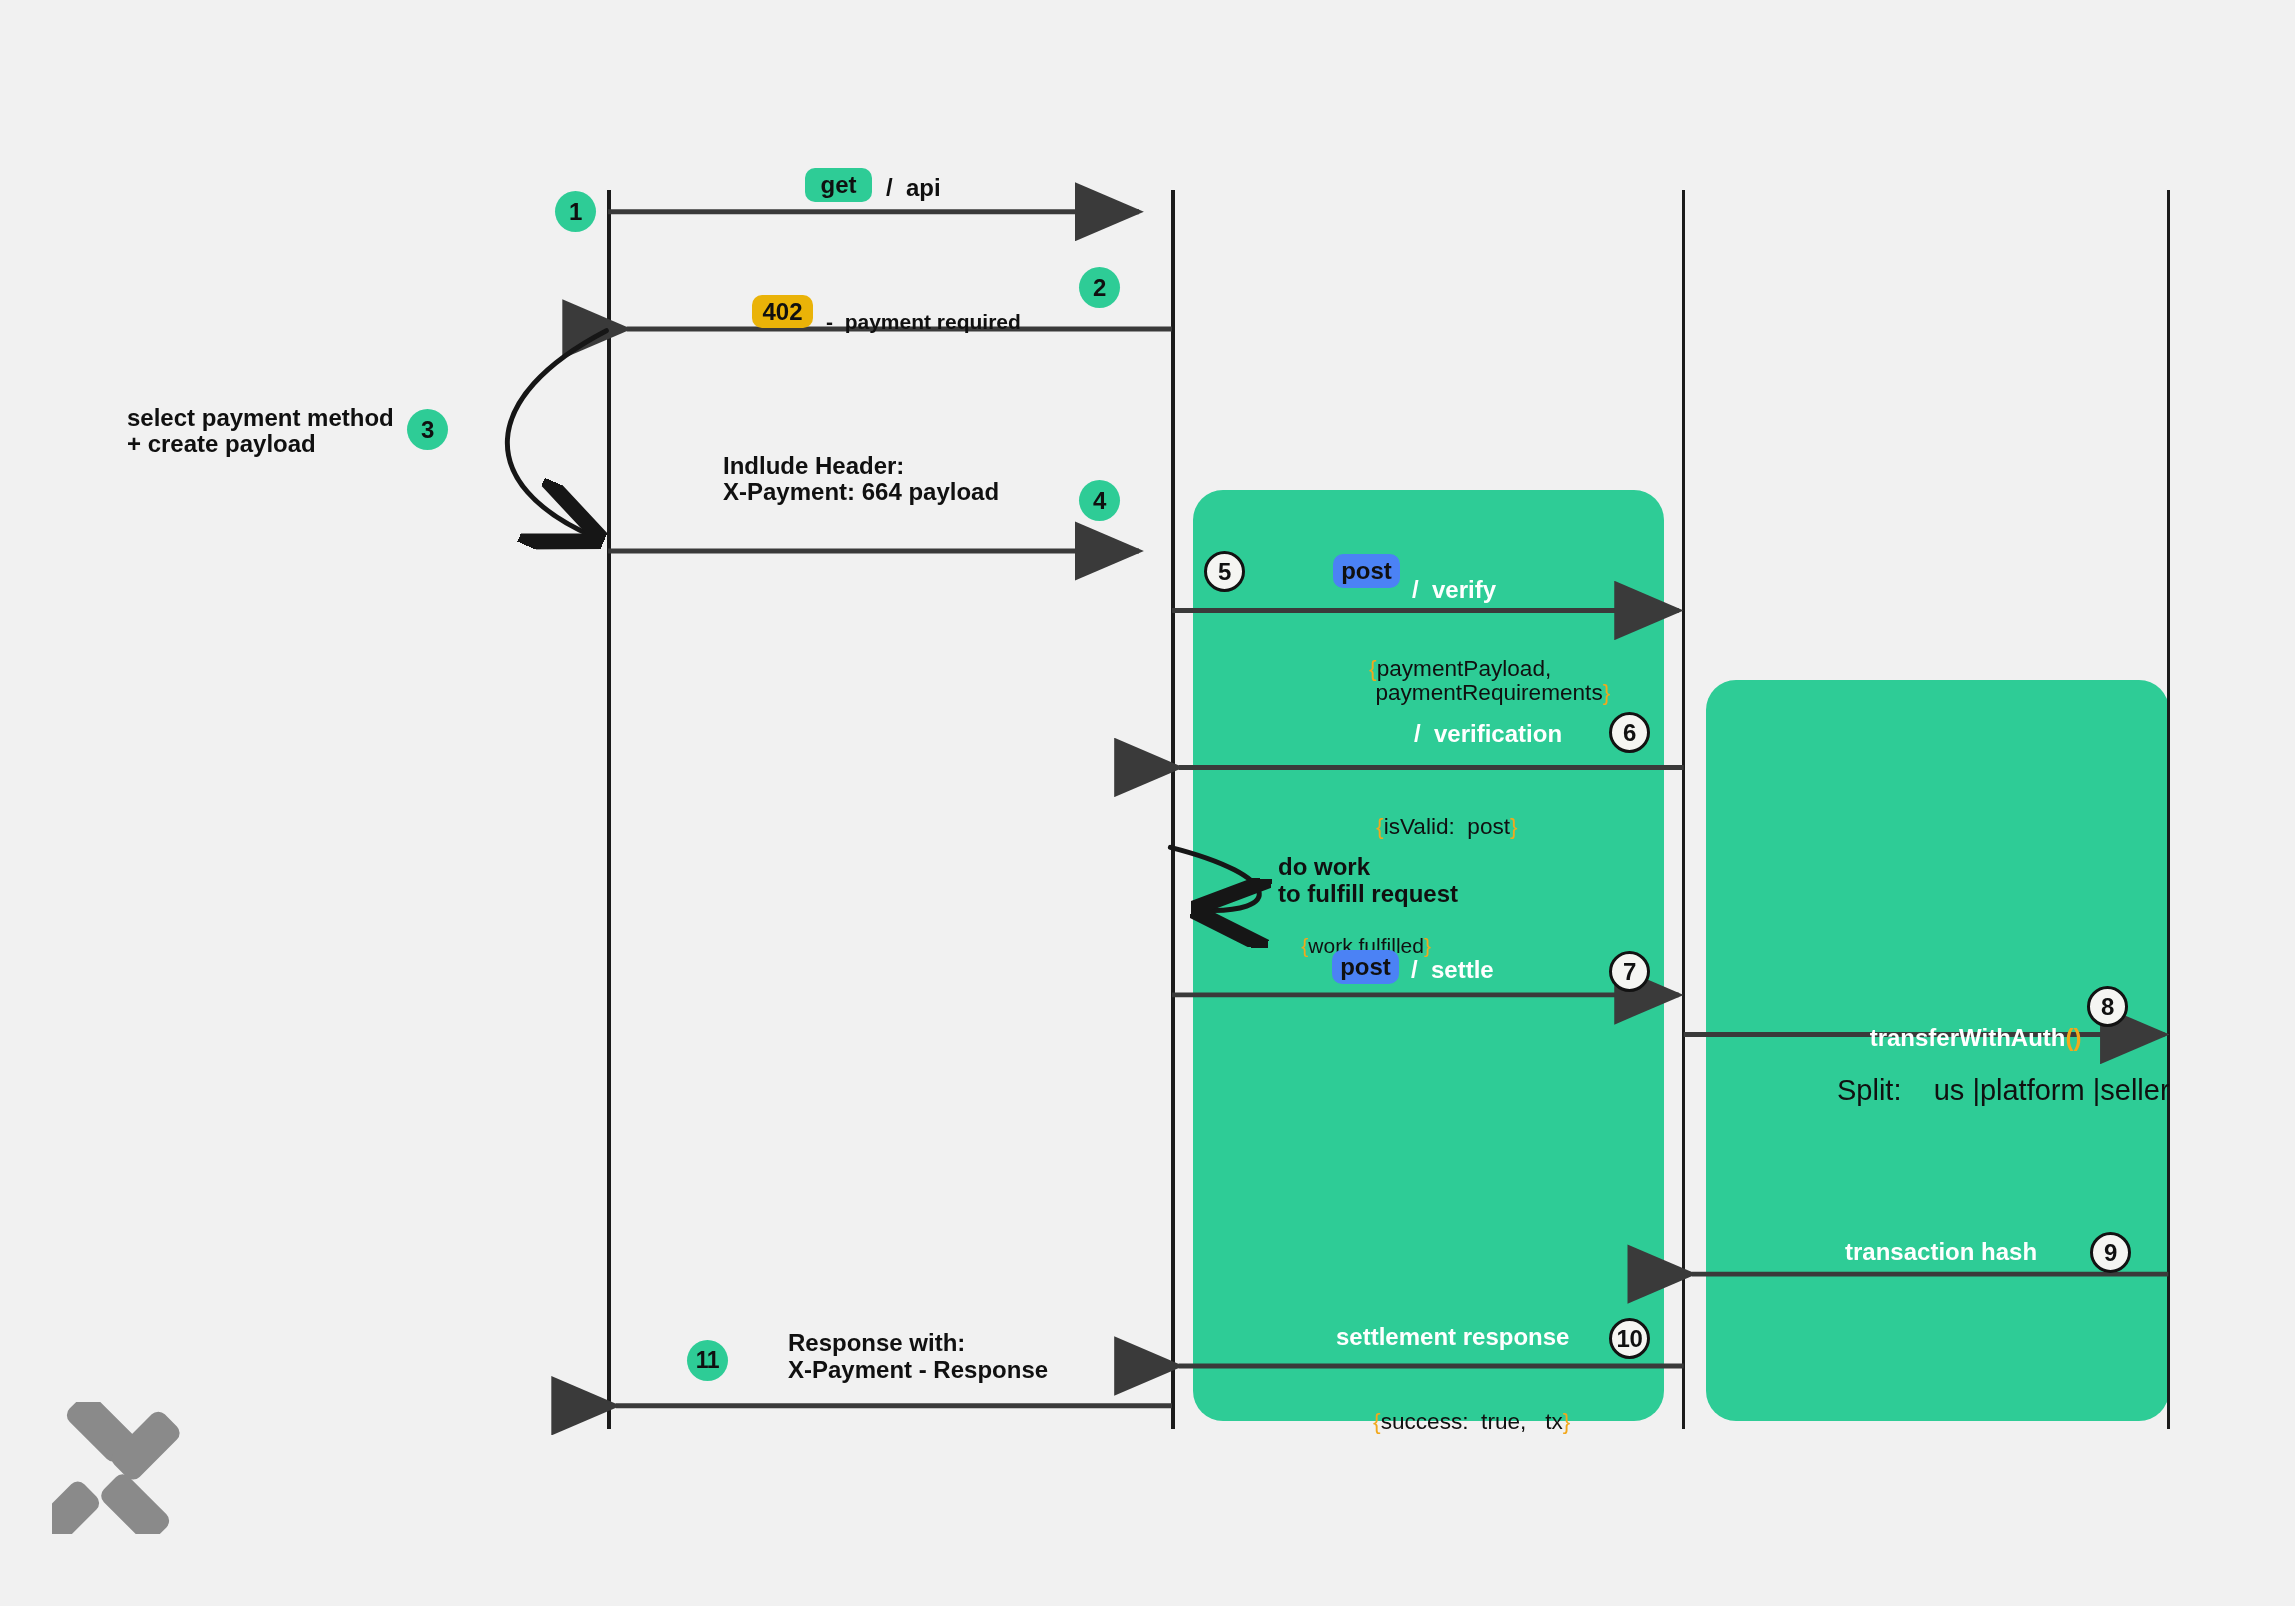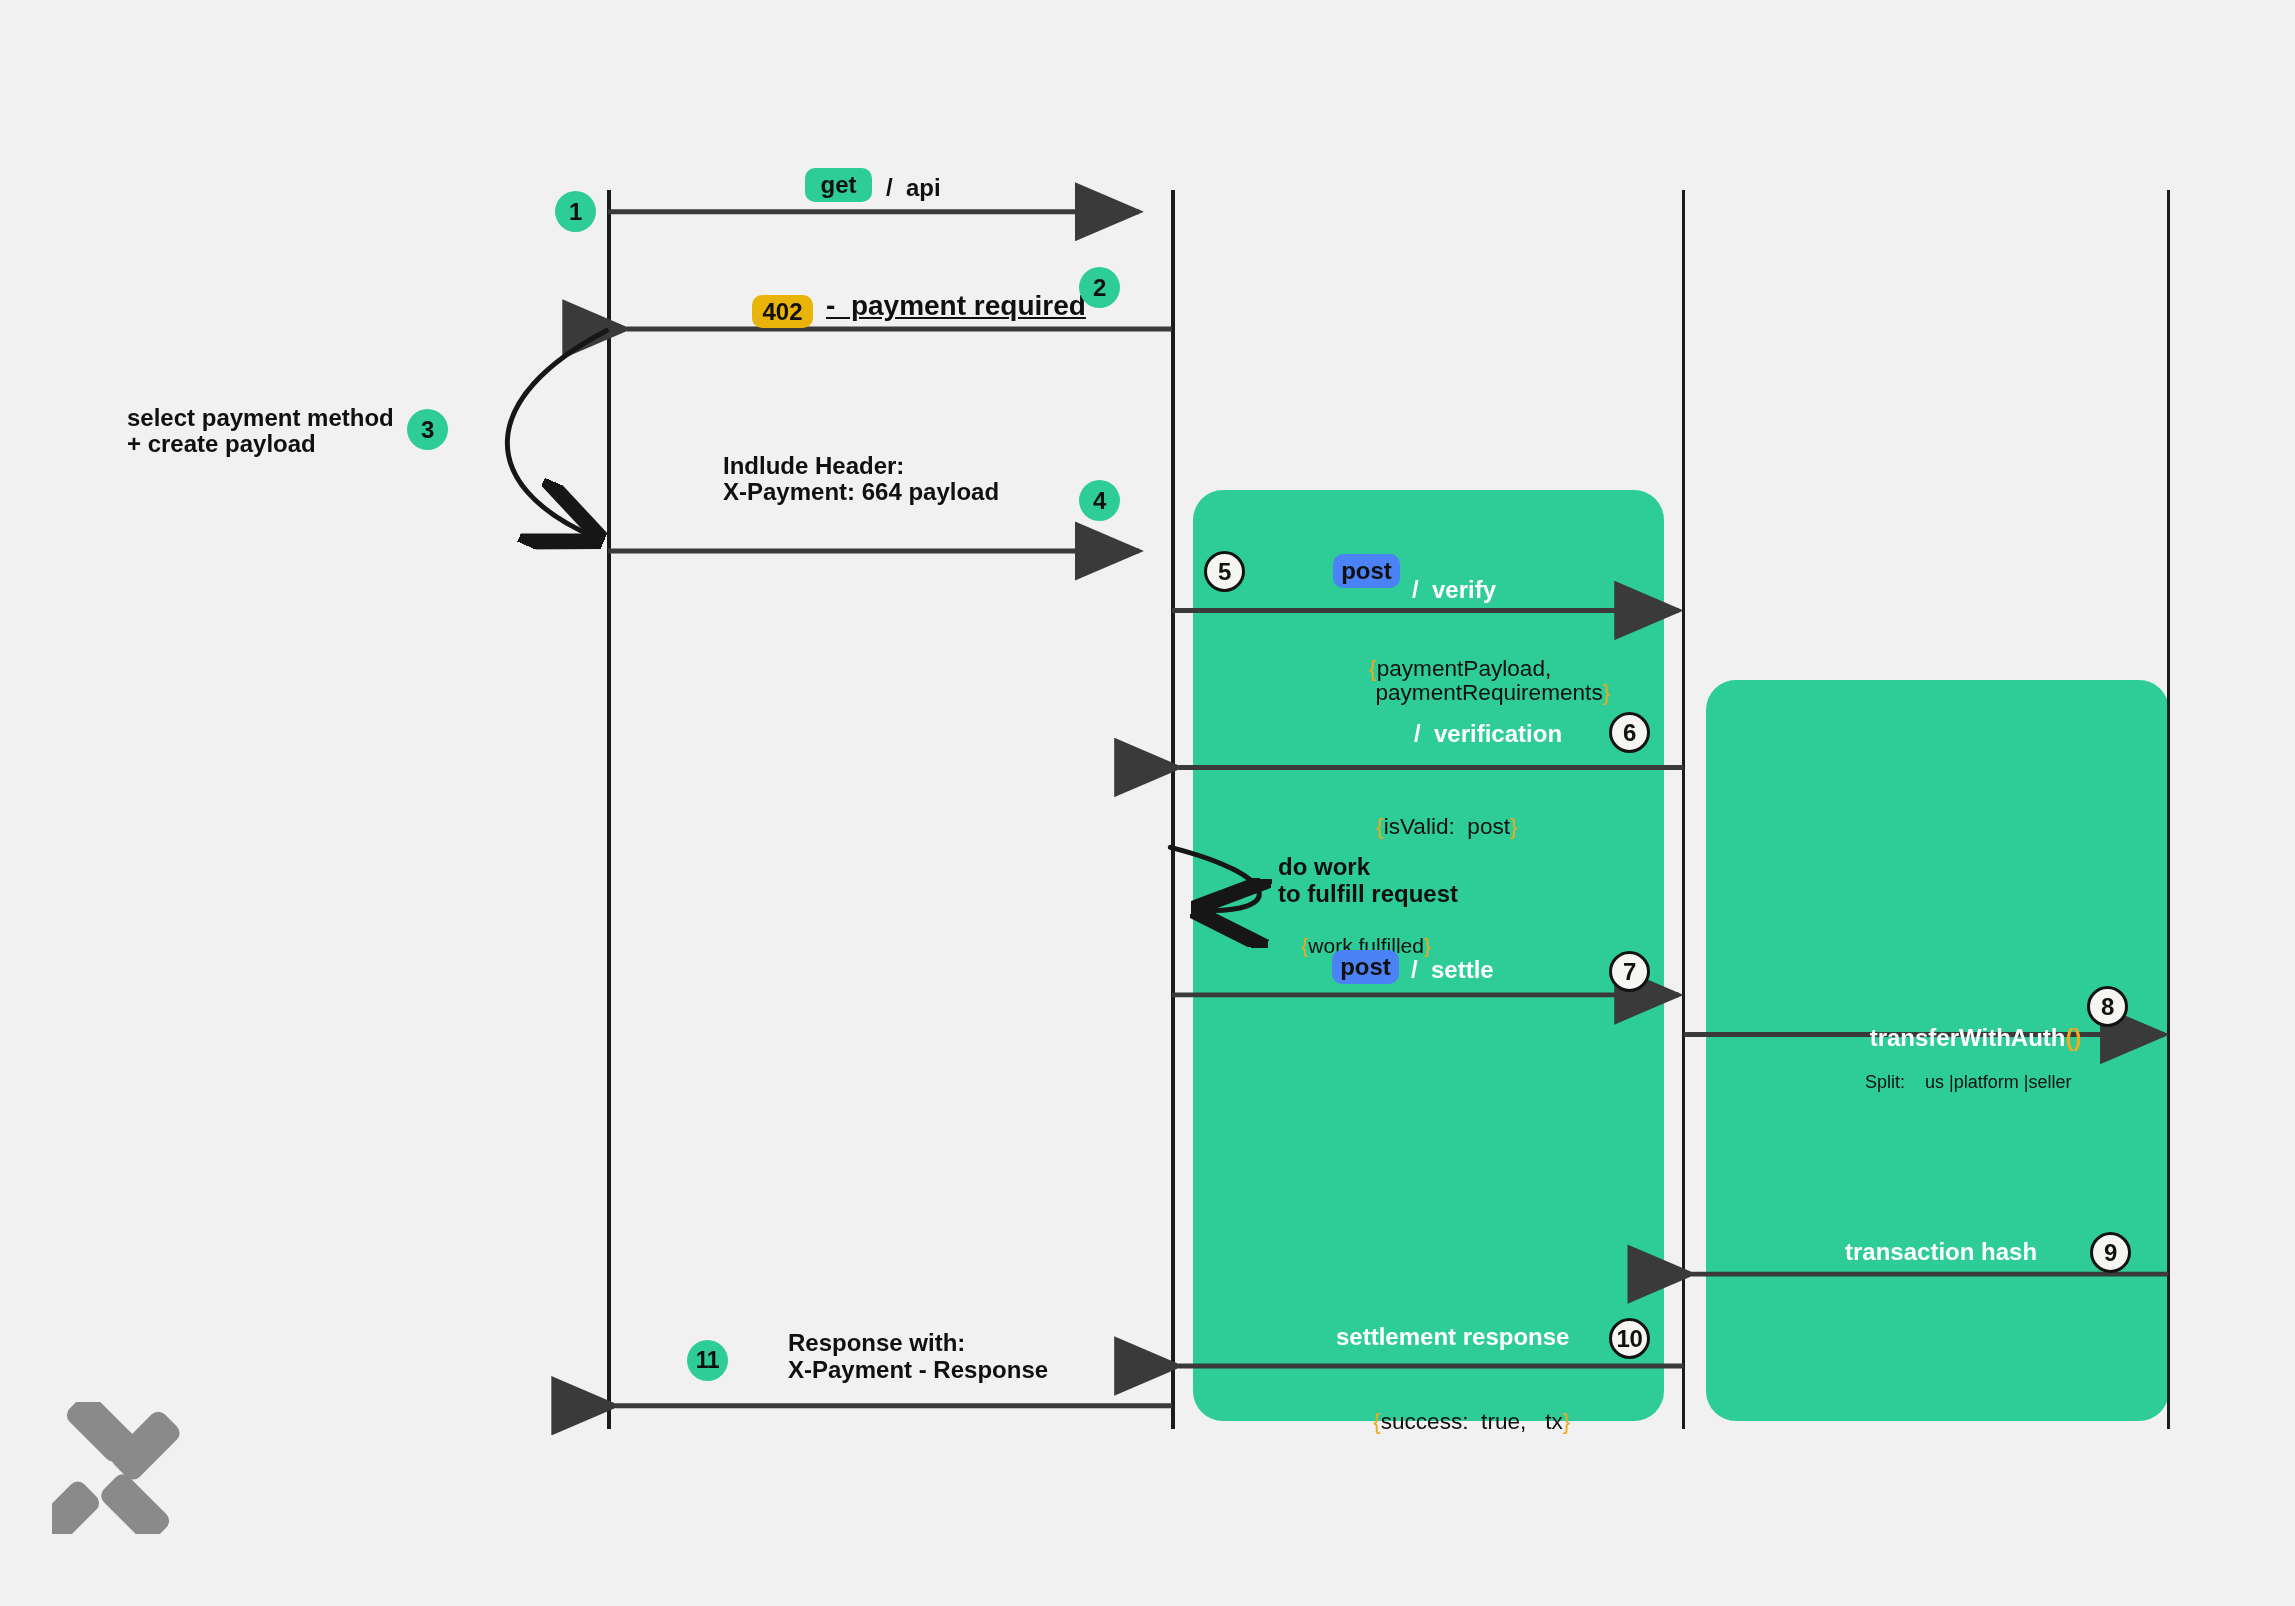--- a/index.html
+++ b/index.html
@@ -138,21 +138,21 @@
     <line x1="3057" y1="2480" x2="2140" y2="2480" stroke="#3a3a3a" stroke-width="9" marker-end="url(#ahl)"></line>
 
     <line x1="2128" y1="2552" x2="1118" y2="2552" stroke="#3a3a3a" stroke-width="9" marker-end="url(#ahl)"></line>
   </svg>
 
   <div class="chip get" style="left:805px; top:168px; width:67px; height:34px; font-size:24px;">get</div>
   <div class="lbl" style="left:886px; top:172px; font-size:24px;">/  api</div>
   <div class="badge green" style="left:555px; top:191px; width:41px; height:41px; font-size:24px;">1</div>
 
   <div class="chip code" style="left:752px; top:295px; width:61px; height:33px; font-size:24px;">402</div>
-  <div class="lbl" style="left:826px; top:288px; font-size:28px;text-decoration:underline;">-  payment required</div>
+  <div class="lbl" style="left:826px; top:308px; font-size:21px;">-  payment required</div>
   <div class="badge green" style="left:1079px; top:267px; width:41px; height:41px; font-size:24px;">2</div>
 
   <div class="lbl" style="left:127px; top:402px; font-size:24px;">select payment method</div>
   <div class="lbl" style="left:127px; top:428px; font-size:24px;">+ create payload</div>
   <div class="badge green" style="left:407px; top:409px; width:41px; height:41px; font-size:24px;">3</div>
 
   <div class="lbl" style="left:723px; top:450px; font-size:24px;">Indlude Header:</div>
   <div class="lbl" style="left:723px; top:476px; font-size:24px;">X-Payment: 664 payload</div>
   <div class="badge green" style="left:1079px; top:480px; width:41px; height:41px; font-size:24px;">4</div>
 
@@ -180,21 +180,21 @@
   </div>
 
   <div class="chip post" style="left:1332px; top:950px; width:67px; height:34px; font-size:24px;">post</div>
   <div class="lbl white" style="left:1411px; top:954px; font-size:24px;">/  settle</div>
   <div class="badge outline" style="left:1609px; top:951px; width:41px; height:41px; font-size:24px;">7</div>
 
   <div class="lbl white" style="left:1843px; top:990px; font-size:24px;">
     <span>transferWithAuth</span><span class="brace">()</span>
   </div>
   <div class="badge outline" style="left:2087px; top:986px; width:41px; height:41px; font-size:24px;">8</div>
-  <div class="lbl thin" style="left:1837px; top:1071px; font-size:18px;margin-left:28px;">Split:    us |platform |seller</div>
+  <div class="lbl thin" style="left:1837px; top:1071px; font-size:29px;">Split:    us |platform |seller</div>
 
   <div class="lbl white" style="left:1845px; top:1236px; font-size:24px;">transaction hash</div>
   <div class="badge outline" style="left:2090px; top:1232px; width:41px; height:41px; font-size:24px;">9</div>
 
   <div class="lbl white" style="left:1336px; top:1321px; font-size:24px;">settlement response</div>
   <div class="badge outline" style="left:1609px; top:1318px; width:41px; height:41px; font-size:24px;">10</div>
   <div class="lbl thin" style="left:1348px; top:1377px; font-size:22.6px;">
     <span class="brace">{</span><span>success:  true,   tx</span><span class="brace">}</span>
   </div>
 

